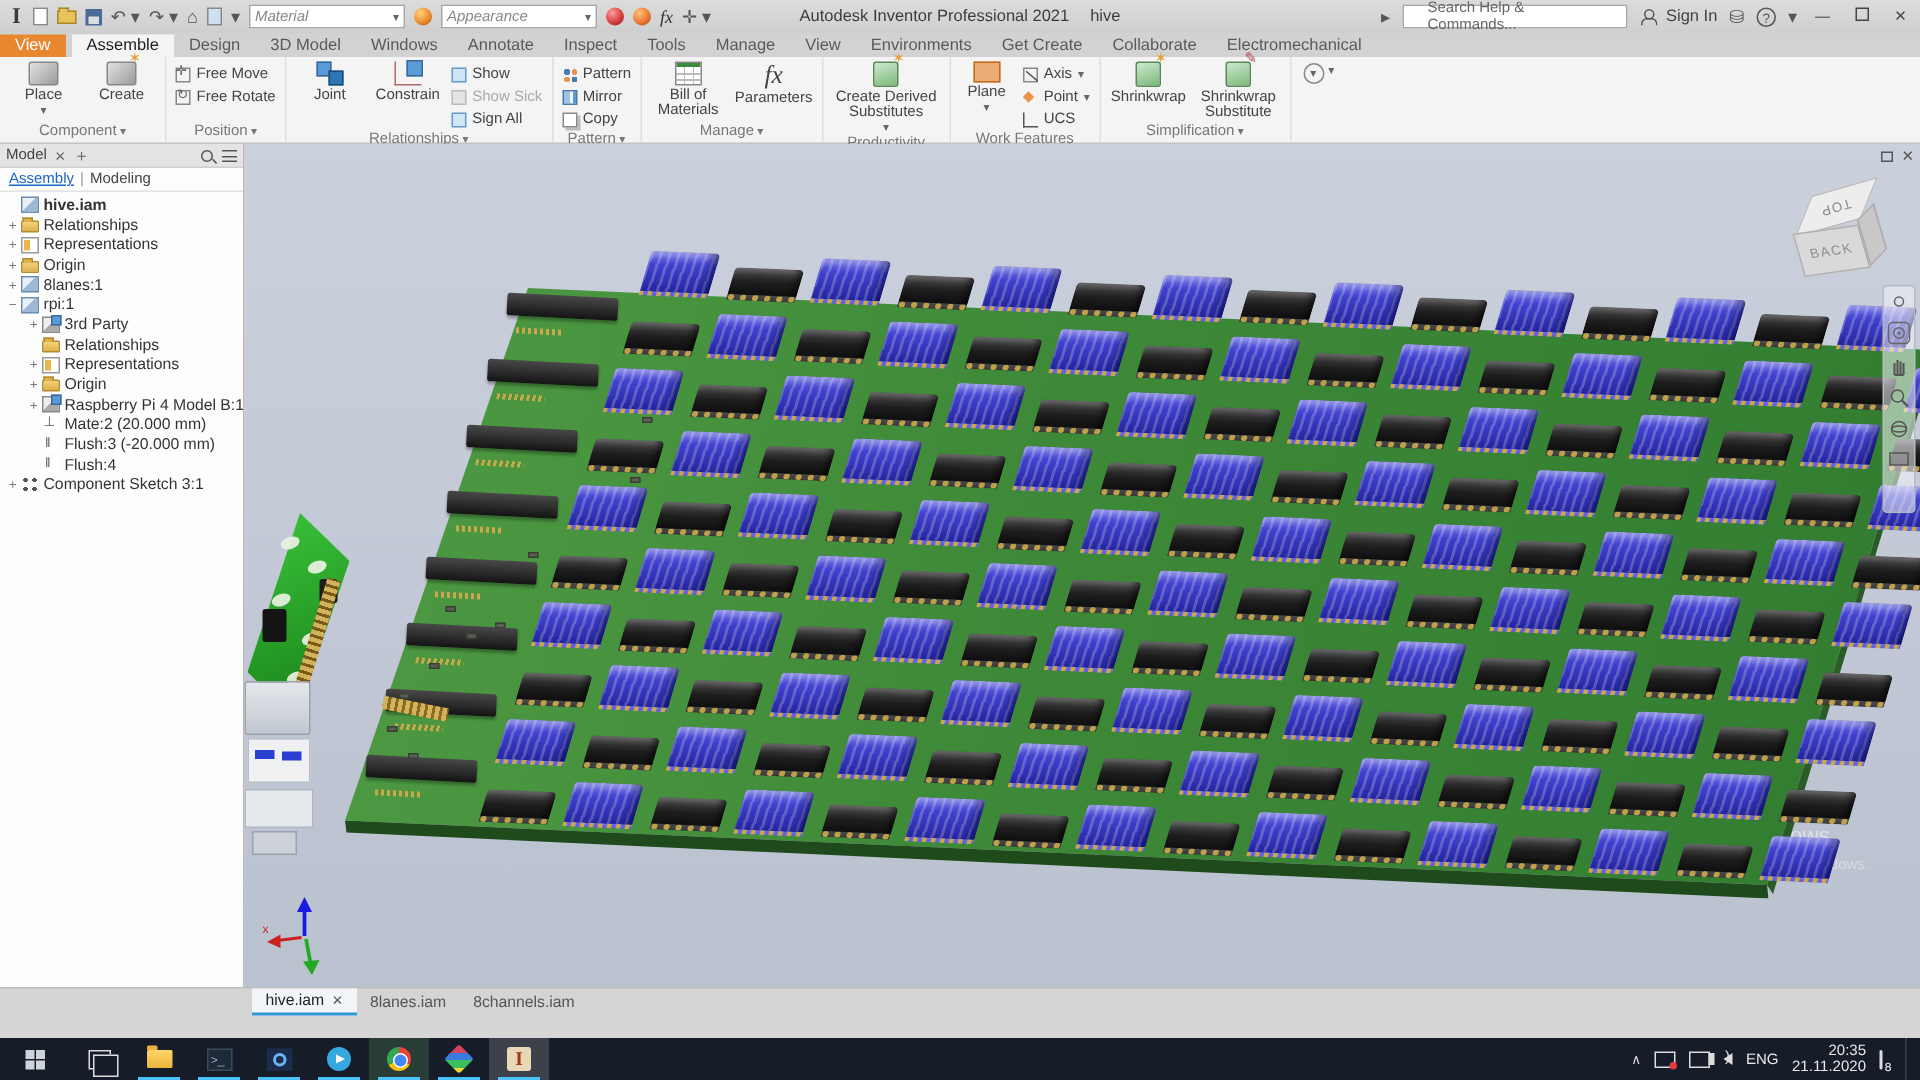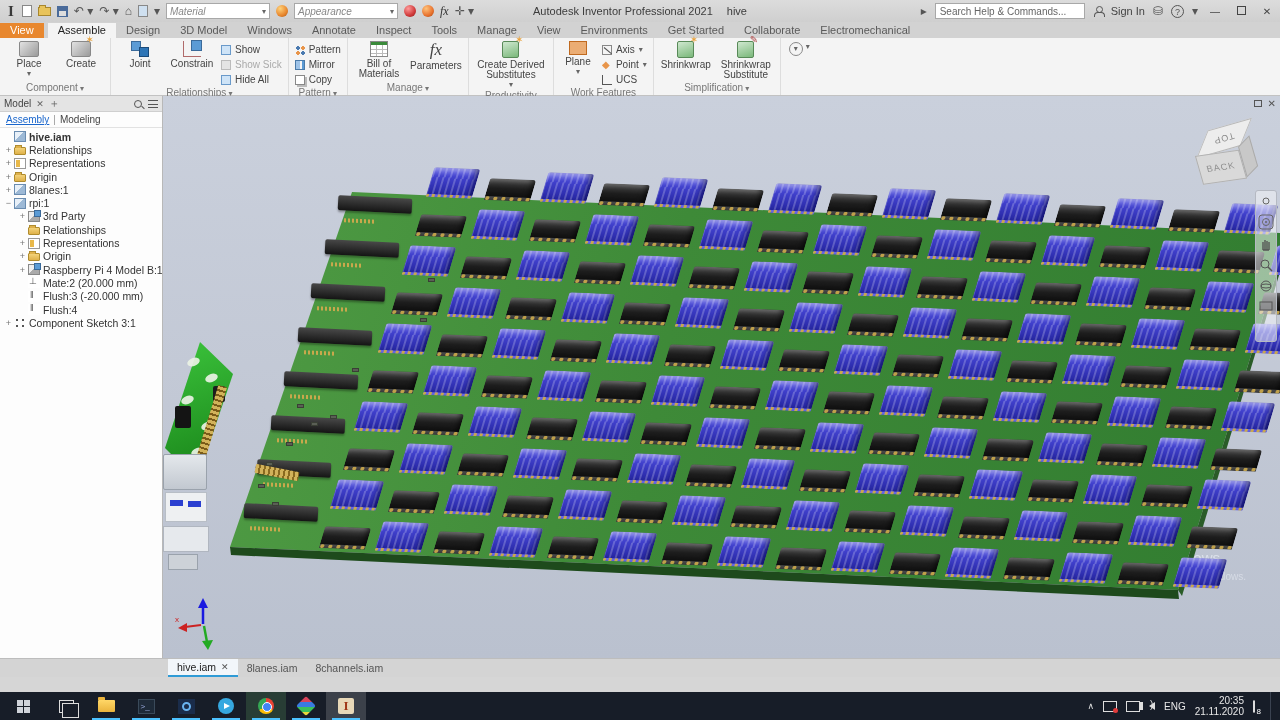--- a/index.html
+++ b/index.html
@@ -19,21 +19,21 @@
   .combo { display:flex; align-items:center; height:16px; background:#fff; border:1px solid #a8a8a8; padding:0 3px; width:104px; color:#888; font-style:italic; font-size:10px; }
   .combo .arr { margin-left:auto; color:#666; font-style:normal; font-size:8px; }
   .ball { width:12px; height:12px; border-radius:50%; }
   .ball-a { background:radial-gradient(circle at 35% 30%, #ffd27a, #e8872e 60%, #a85410); }
   .ball-r { background:radial-gradient(circle at 35% 30%, #ff9a9a, #d03a3a 60%, #8a1a1a); }
   .ball-o { background:radial-gradient(circle at 35% 30%, #ffc27a, #e8722e 60%, #a04410); }
   .fx { font-family:"Liberation Serif",serif; font-style:italic; font-size:12px; color:#333; }
   #title-center { position:absolute; left:0; right:0; text-align:center; pointer-events:none; color:#3c3c3c; }
   #title-center b { font-weight:normal; margin-left:14px; }
   #title-right { margin-left:auto; display:flex; align-items:center; gap:8px; padding-right:4px; }
-  #help-search { width:150px; height:16px; background:#fff; border:1px solid #a8a8a8; font-size:10px; color:#666; padding:0 4px; display:flex; align-items:center; }
+  #help-search { width:150px; height:16px; background:#fff; border:1px solid #a8a8a8; font-size:10px; color:#666; padding:0 16px; display:flex; align-items:center; }
   .person-ic { width:10px; height:10px; position:relative; }
   .person-ic::before { content:""; position:absolute; left:3px; top:0; width:5px; height:5px; border:1px solid #555; border-radius:50%; }
   .person-ic::after { content:""; position:absolute; left:1px; top:6px; width:9px; height:4px; border:1px solid #555; border-bottom:none; border-radius:4px 4px 0 0; }
   .help-circ { width:13px; height:13px; border:1px solid #555; border-radius:50%; text-align:center; line-height:12px; font-size:9px; color:#555; }
   .winbtn { width:18px; text-align:center; color:#444; font-size:10px; }
   .restore-ic { width:9px; height:9px; border:1px solid #444; position:relative; display:inline-block; }
 
   
   #tabrow { position:absolute; left:0; top:22px; width:1280px; height:16px; background:#d2d2d2; display:flex; align-items:flex-end; font-size:11px; color:#5a5a5a; }
   .rtab { padding:1px 10px 2px; cursor:default; }
@@ -234,21 +234,21 @@
       <div class="rtab active">Assemble</div>
       <div class="rtab">Design</div>
       <div class="rtab">3D Model</div>
       <div class="rtab">Windows</div>
       <div class="rtab">Annotate</div>
       <div class="rtab">Inspect</div>
       <div class="rtab">Tools</div>
       <div class="rtab">Manage</div>
       <div class="rtab">View</div>
       <div class="rtab">Environments</div>
-      <div class="rtab">Get Started</div>
+      <div class="rtab">Get Create</div>
       <div class="rtab">Collaborate</div>
       <div class="rtab">Electromechanical</div>
     </div>
 
   <div id="ribbon">
     <div class="rgroup">
       <div class="rgroup-items">
         <div class="rbig">
             <span class="ric ric-cube"></span>
             <span>Place</span>
@@ -256,40 +256,55 @@
           </div>
         <div class="rbig">
             <span class="ric ric-cube star"></span>
             <span>Create</span>
           </div>
       </div>
       <div class="rgroup-label dd">Component</div>
     </div>
     <div class="rgroup">
       <div class="rgroup-items">
+        <div class="rsmall-col">
+          <div class="rsmall">
+              <span class="s-ic s-move"></span>
+              <span>Free Move</span>
+            </div>
+          <div class="rsmall">
+              <span class="s-ic s-rot"></span>
+              <span>Free Rotate</span>
+            </div>
+        </div>
+      </div>
+      <div class="rgroup-label dd">Position</div>
+    </div>
+    <div class="rgroup">
+      <div class="rgroup-items">
         <div class="rbig">
             <span class="ric ric-joint"></span>
             <span>Joint</span>
           </div>
         <div class="rbig">
             <span class="ric ric-constrain"></span>
             <span>Constrain</span>
           </div>
         <div class="rsmall-col">
           <div class="rsmall">
               <span class="s-ic s-show"></span>
               <span>Show</span>
             </div>
           <div class="rsmall disabled">
               <span class="s-ic s-show gray"></span>
               <span>Show Sick</span>
             </div>
           <div class="rsmall">
               <span class="s-ic s-show"></span>
-              <span>Hide All</span>
+              <span>Sign All</span>
             </div>
         </div>
       </div>
       <div class="rgroup-label dd">Relationships</div>
     </div>
     <div class="rgroup">
       <div class="rgroup-items">
         <div class="rsmall-col">
           <div class="rsmall">
               <span class="s-ic s-pattern"></span>

